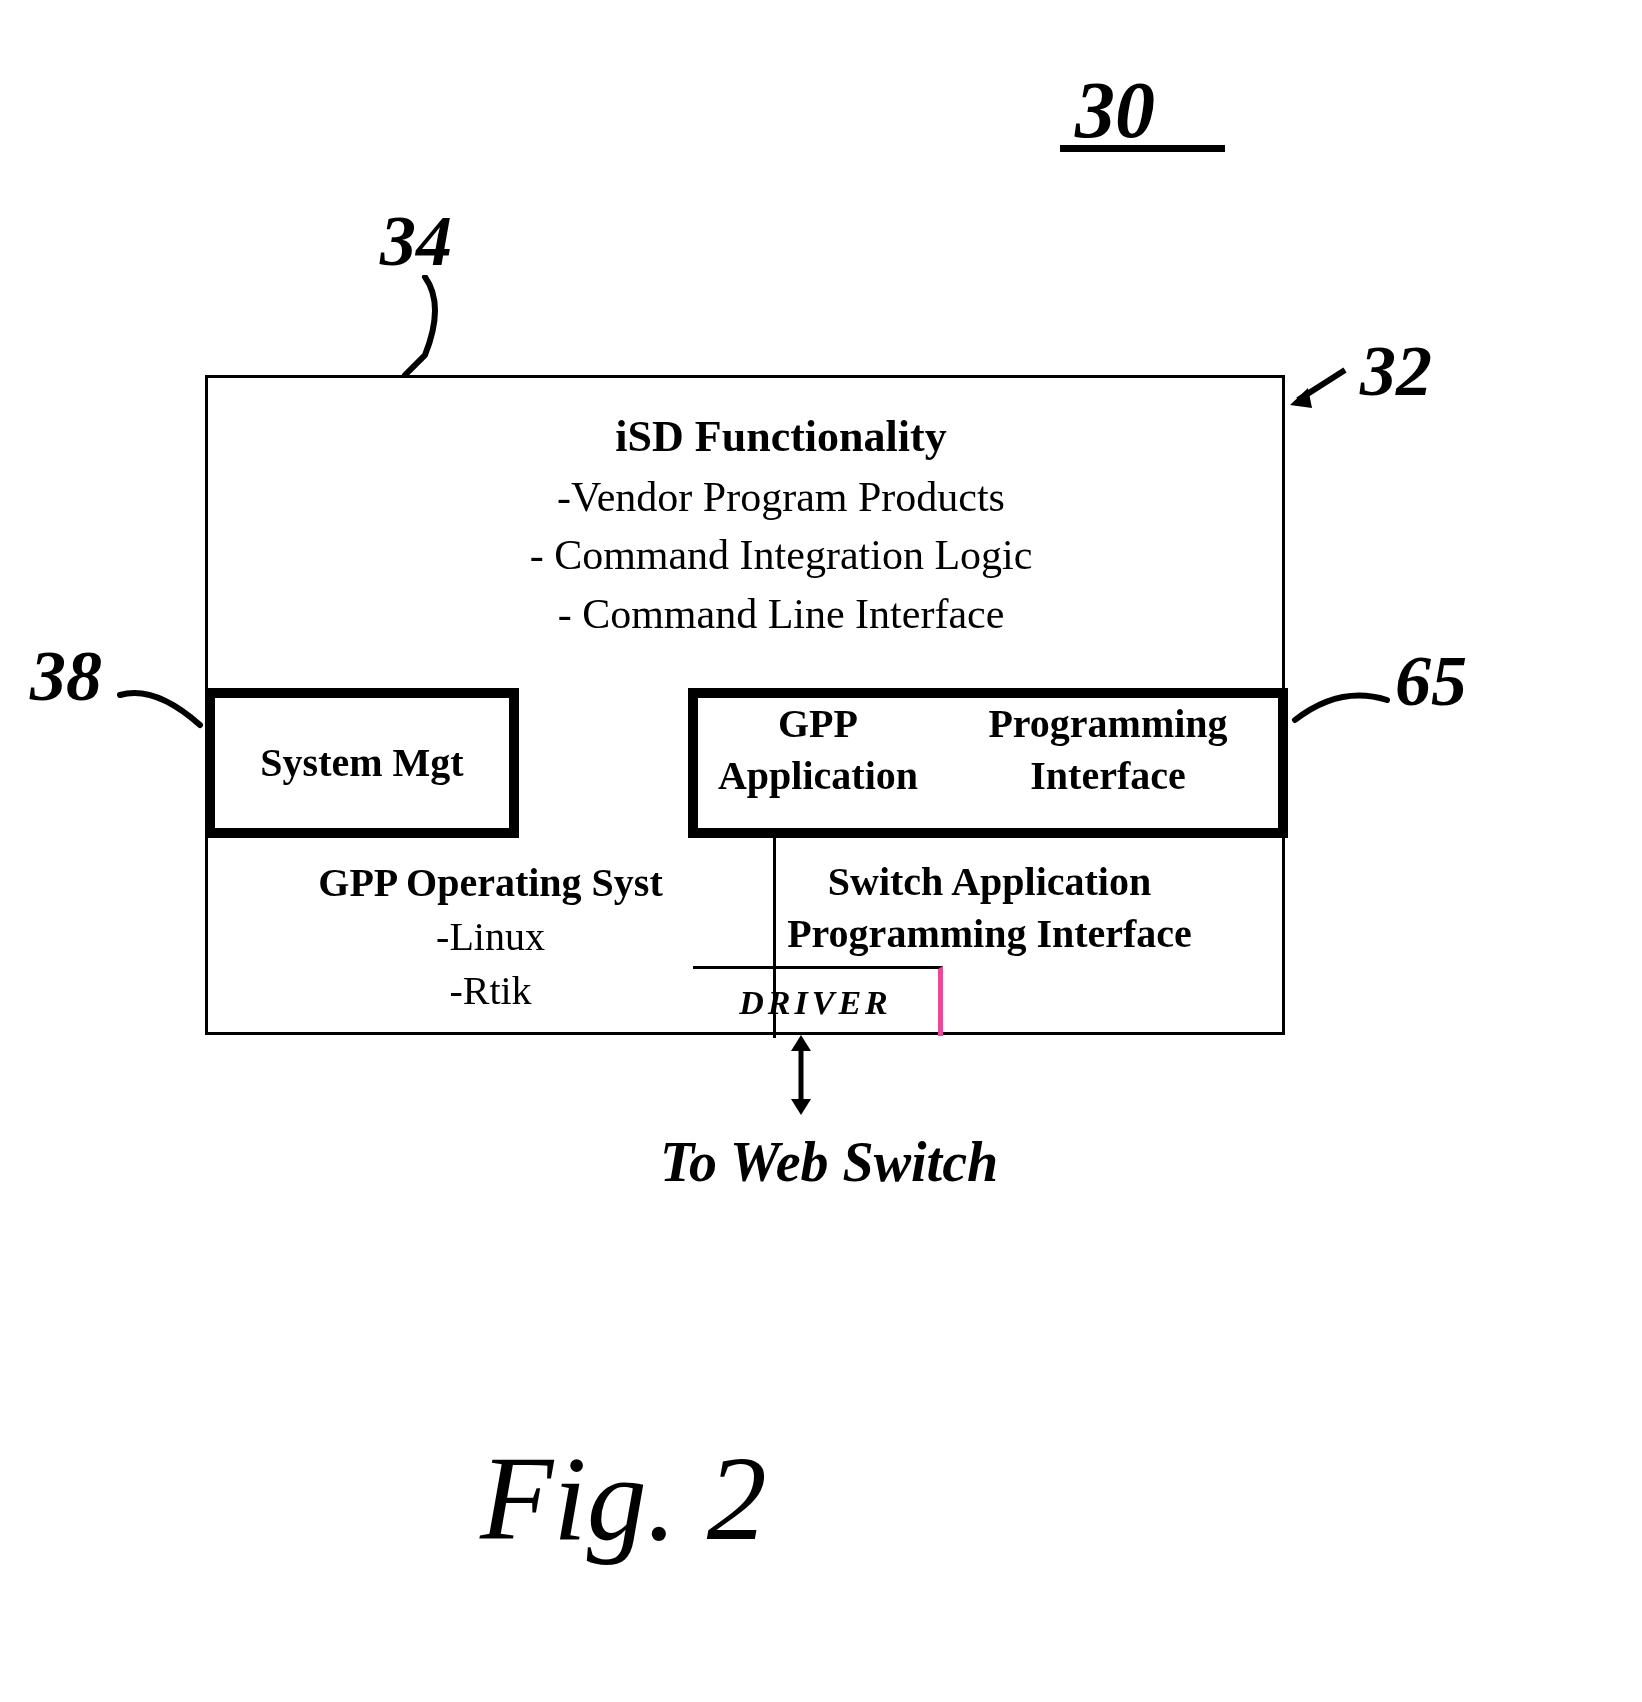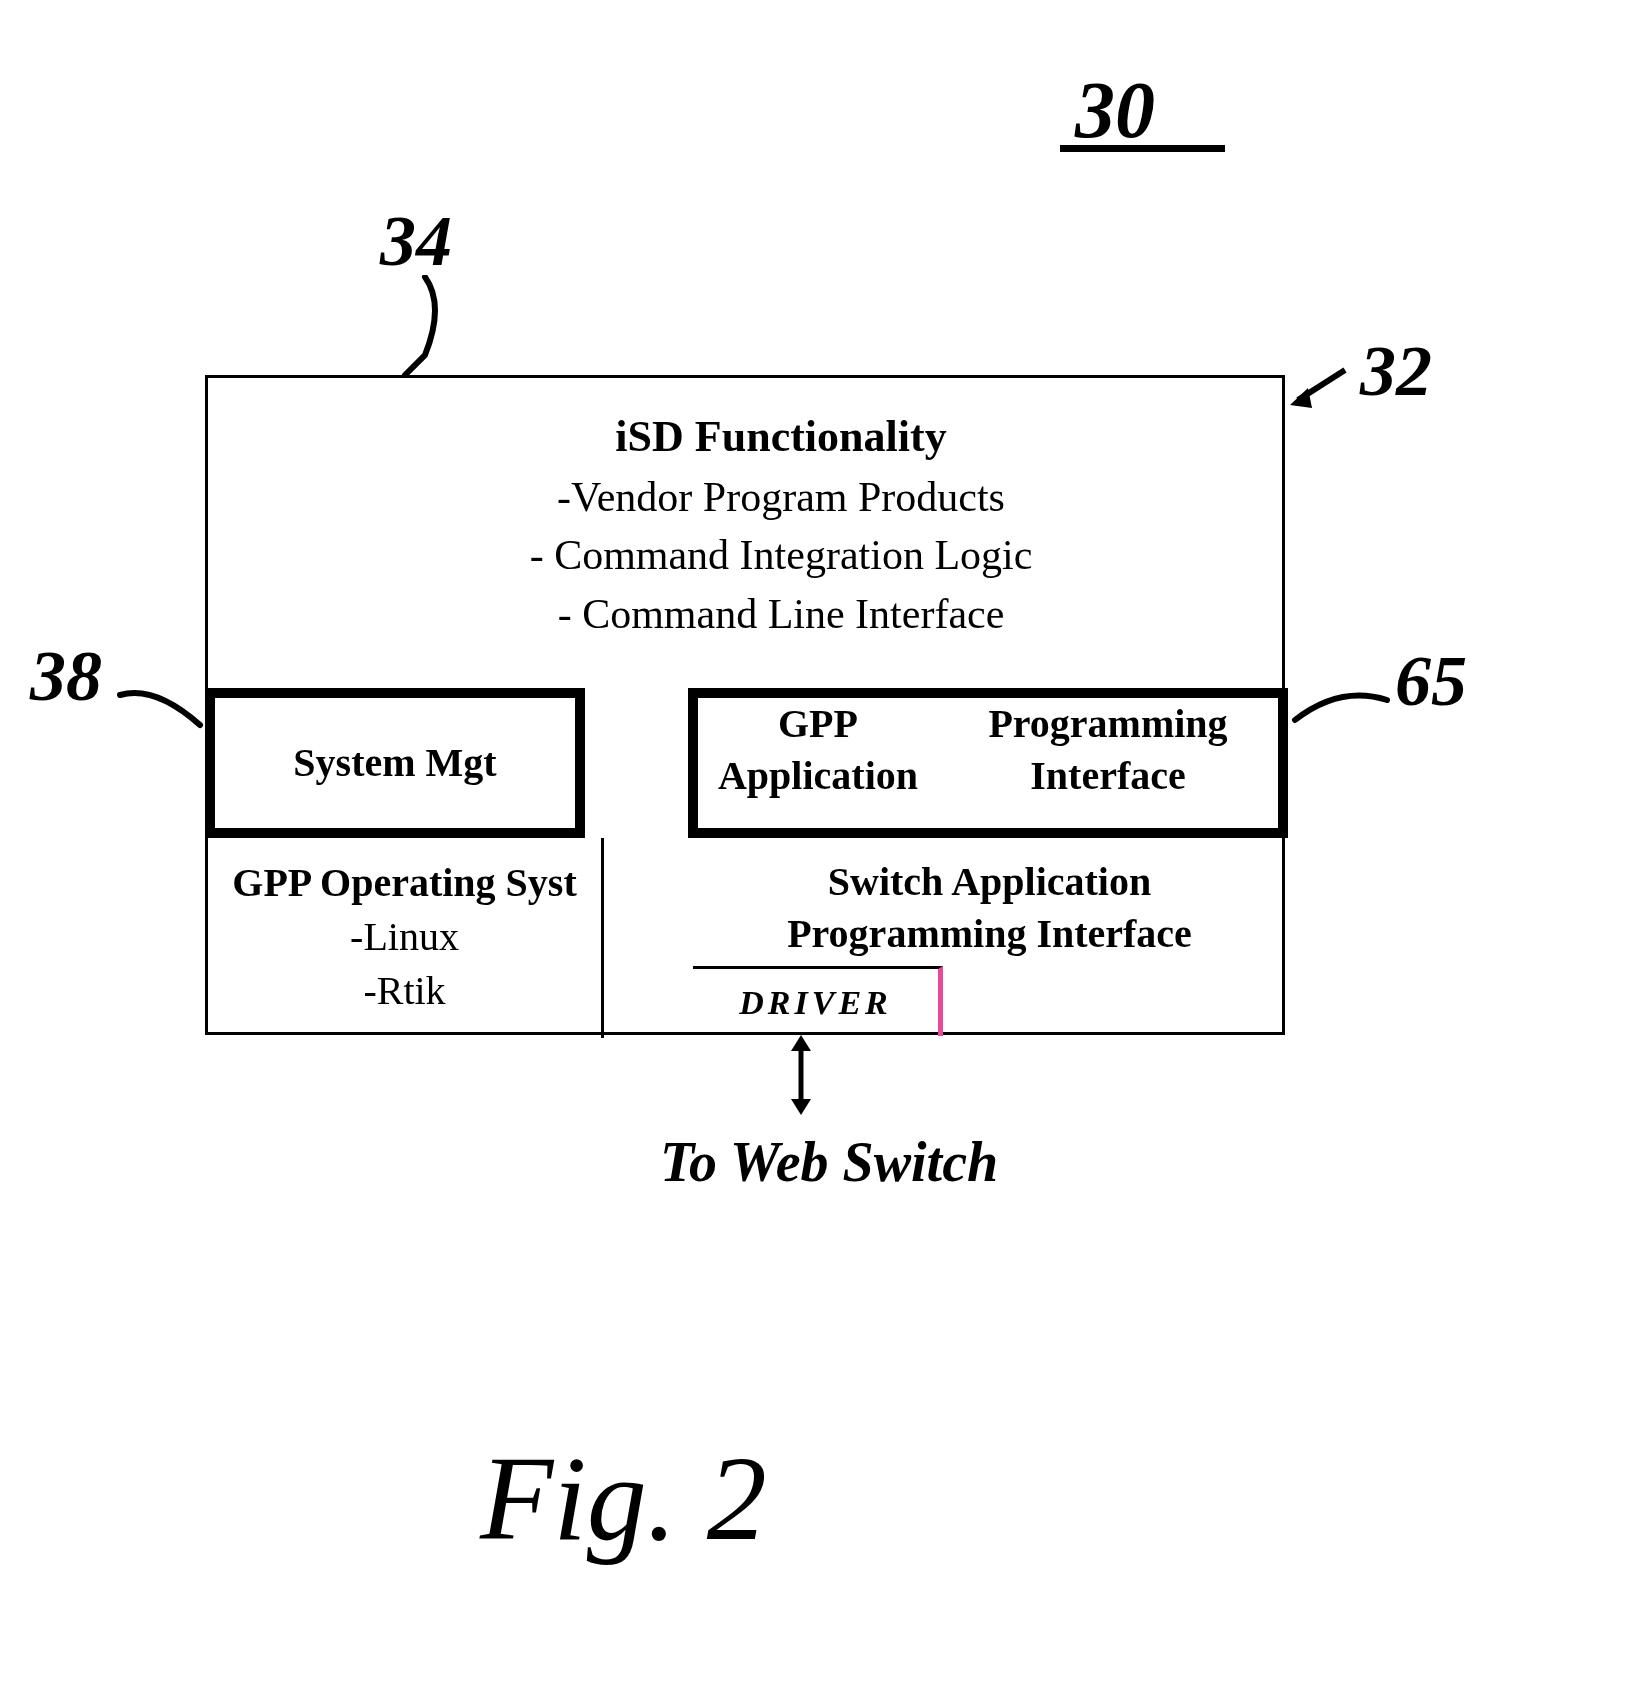--- a/index.html
+++ b/index.html
@@ -39,21 +39,21 @@
       margin-left: 36px;
     }
     .top-section .title {
       font-weight: bold;
       font-size: 44px;
     }
     .sys-mgt {
       position: absolute;
       left: -3px;
       top: 310px;
-      width: 380px;
+      width: 314px;
       height: 150px;
       border: 10px solid #000;
       text-align: center;
       font-weight: bold;
       font-size: 40px;
       line-height: 1.3;
       display: flex;
       flex-direction: column;
       justify-content: center;
       background: #fff;
@@ -71,21 +71,21 @@
       line-height: 1.3;
       display: flex;
       flex-direction: row;
       justify-content: center;
       background: #fff;
     }
     .gpp-os {
       position: absolute;
       left: 0;
       top: 460px;
-      width: 396px;
+      width: 568px;
       height: 200px;
       border-right: 3px solid #000;
       text-align: center;
       font-size: 40px;
       line-height: 1.35;
       padding-top: 18px;
     }
     .gpp-os .head { font-weight: bold; }
     .switch-api {
       position: absolute;

